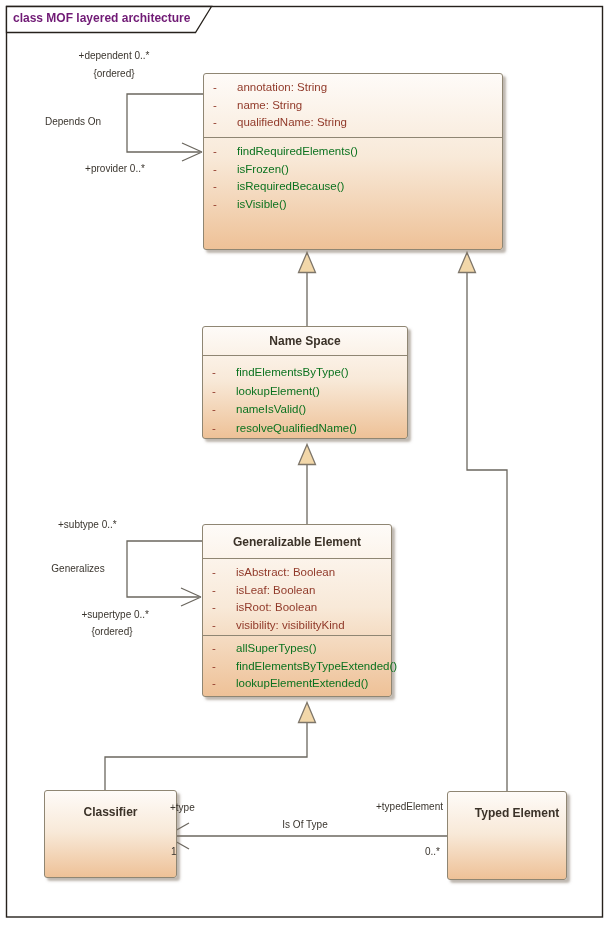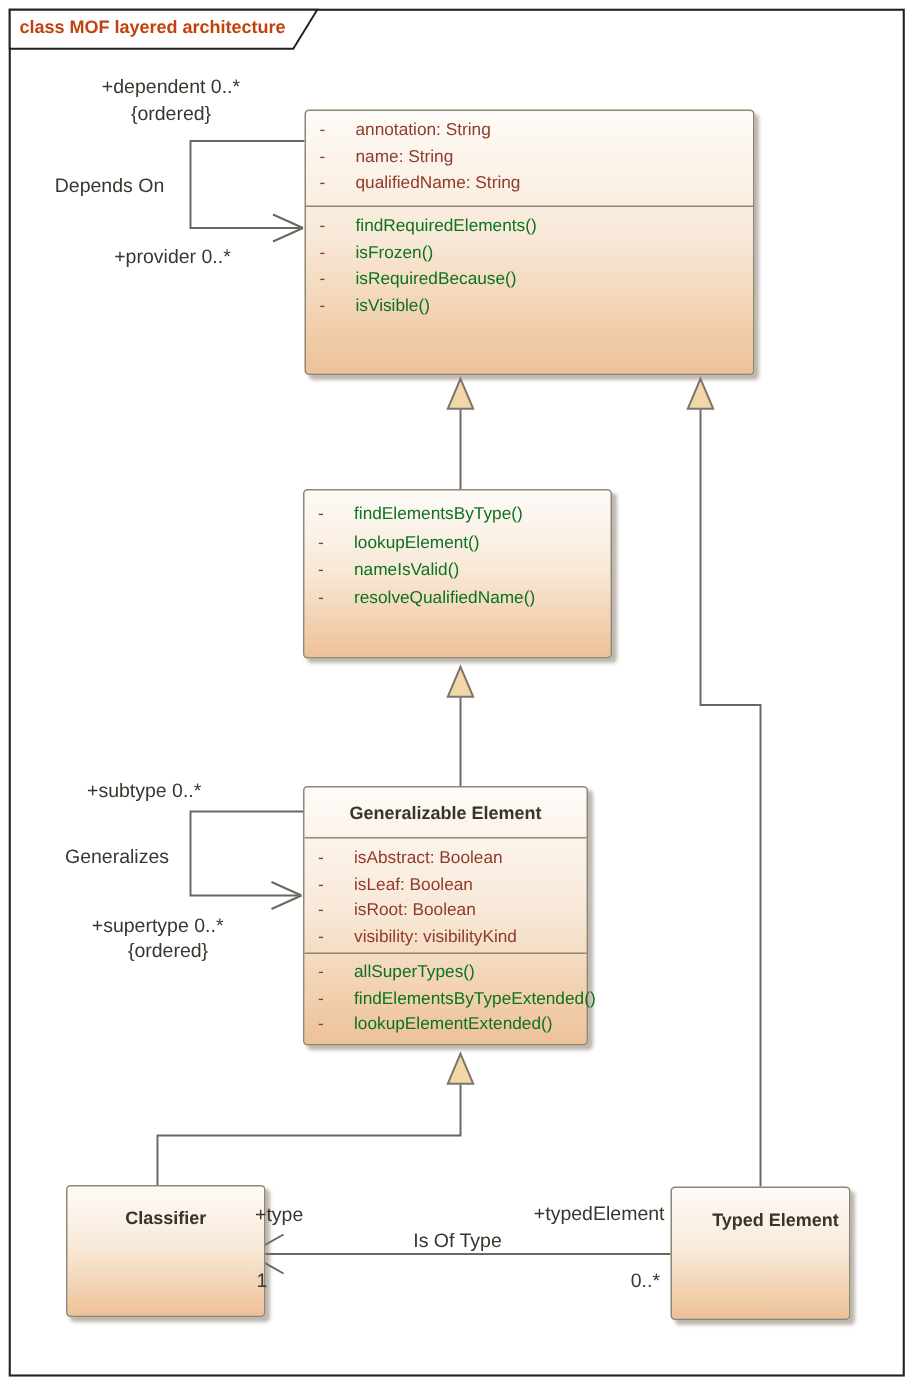--- a/index.html
+++ b/index.html
@@ -1,30 +1,30 @@
 <!DOCTYPE html>
 <html><head>
 <meta charset="utf-8">
 <style>
   html,body{margin:0;padding:0;background:#ffffff;}
   body{position:relative;width:614px;height:927px;font-family:"Liberation Sans","DejaVu Sans",sans-serif;overflow:hidden;}
   #overlay{position:absolute;left:0;top:0;width:614px;height:927px;}
-  .lbl{position:absolute;font-size:13px;color:#3a352e;white-space:nowrap;}
+  .lbl{position:absolute;font-size:10px;color:#3a352e;white-space:nowrap;}
   .cls{position:absolute;box-sizing:border-box;border:1px solid #8f8673;border-radius:3px;
        background:linear-gradient(180deg,#fefbf8 0%,#f8e9d8 48%,#eec197 100%);
        box-shadow:3px 3px 2.5px rgba(125,112,95,0.5);}
   .cls .title{font-weight:bold;font-size:12px;color:#3b3228;text-align:center;
        display:flex;align-items:center;justify-content:center;box-sizing:border-box;}
   .sep{border-bottom:1px solid #8f8673;}
   .comp{box-sizing:border-box;}
   .row{display:flex;line-height:17.5px;font-size:11.5px;white-space:nowrap;}
   .vis{width:24px;padding-left:9px;flex:none;color:#913a2a;}
   .attr-t{color:#913a2a;}
   .meth-t{color:#0b721f;}
-  .tab-title{position:absolute;left:13px;top:11px;font-size:12px;font-weight:bold;color:#c2410c;}
+  .tab-title{position:absolute;left:13px;top:11px;font-size:12px;font-weight:bold;color:#701a75;}
   .plain-title{padding-top:14px;align-items:flex-start !important;}
 </style>
 </head>
 <body>
 
 <svg id="overlay" viewBox="0 0 614 927" xmlns="http://www.w3.org/2000/svg">
 
   <rect x="6.5" y="6.5" width="596" height="910.5" fill="none" stroke="#26211c" stroke-width="1.4"></rect>
 
   <path d="M6.5,6.5 H211.5 L195.5,32.5 H6.5 Z" fill="#ffffff" stroke="#26211c" stroke-width="1.3"></path>
@@ -99,20 +99,21 @@
         <span class="meth-t">isRequiredBecause()</span>
       </div>
     <div class="row">
         <span class="vis">-</span>
         <span class="meth-t">isVisible()</span>
       </div>
   </div>
 </div>
 
 <div class="cls" style="left:202px;top:326px;width:206px;height:113px;">
+  <div class="title sep" style="height:29px;">Name Space</div>
   <div class="comp" style="height:84px;padding-top:7px;">
     <div class="row" style="line-height:18.5px;">
         <span class="vis">-</span>
         <span class="meth-t">findElementsByType()</span>
       </div>
     <div class="row" style="line-height:18.5px;">
         <span class="vis">-</span>
         <span class="meth-t">lookupElement()</span>
       </div>
     <div class="row" style="line-height:18.5px;">

